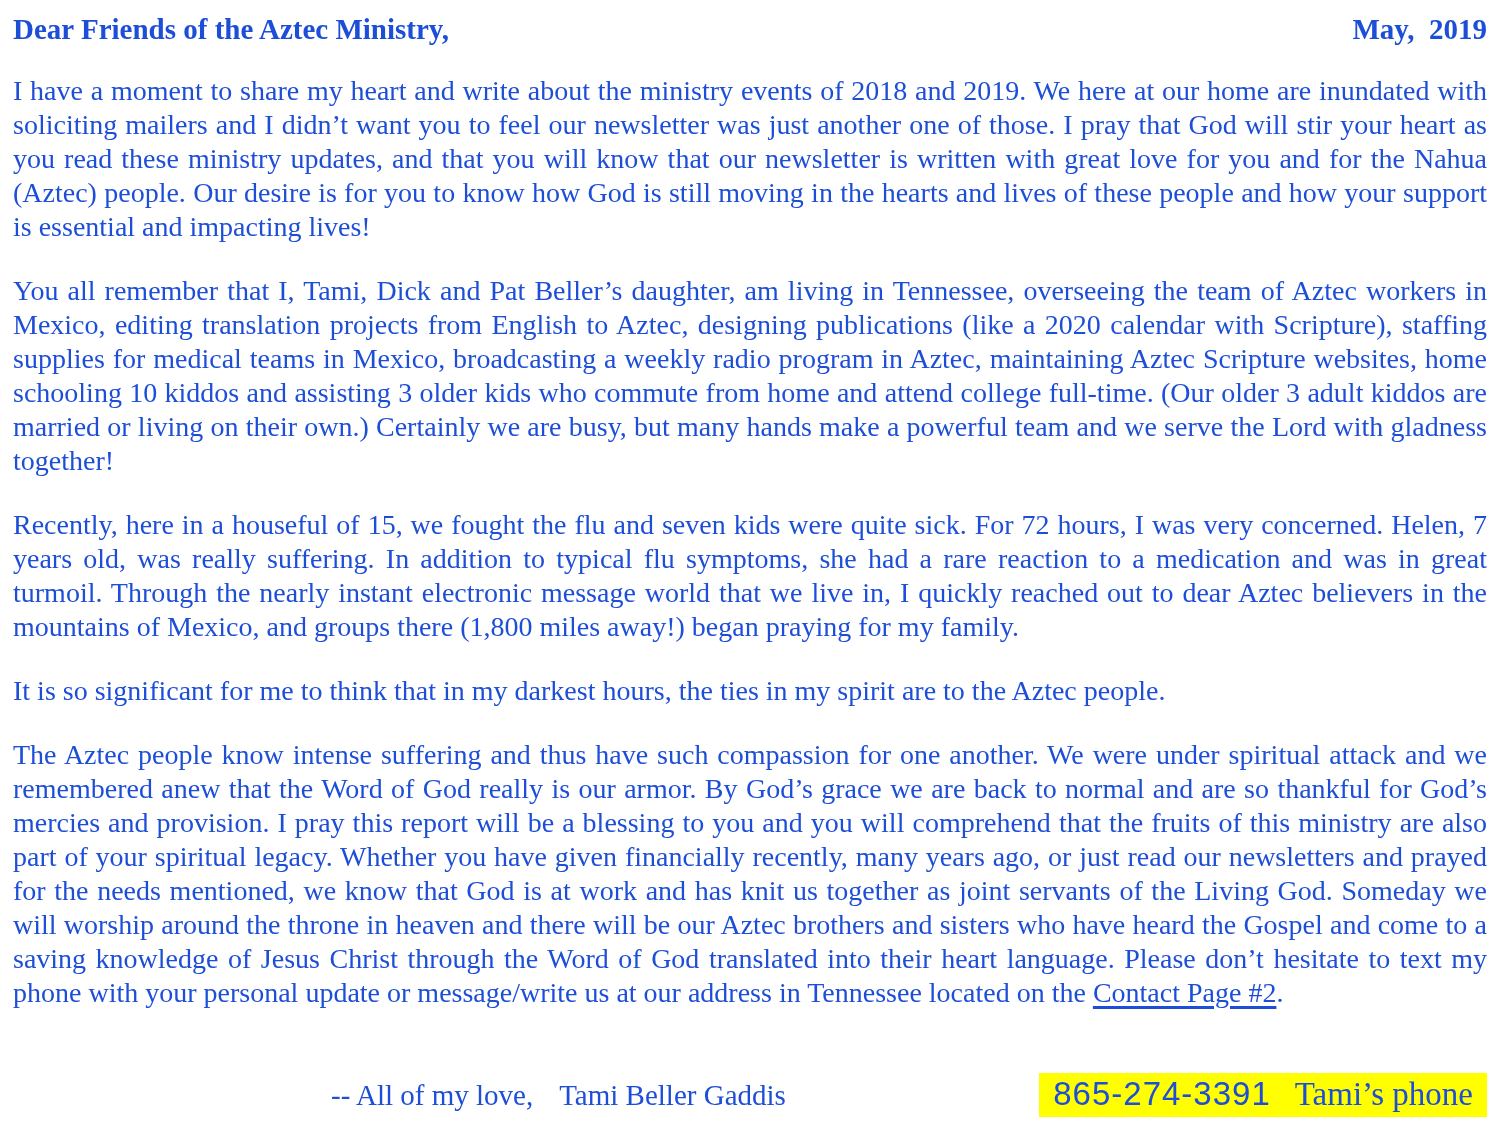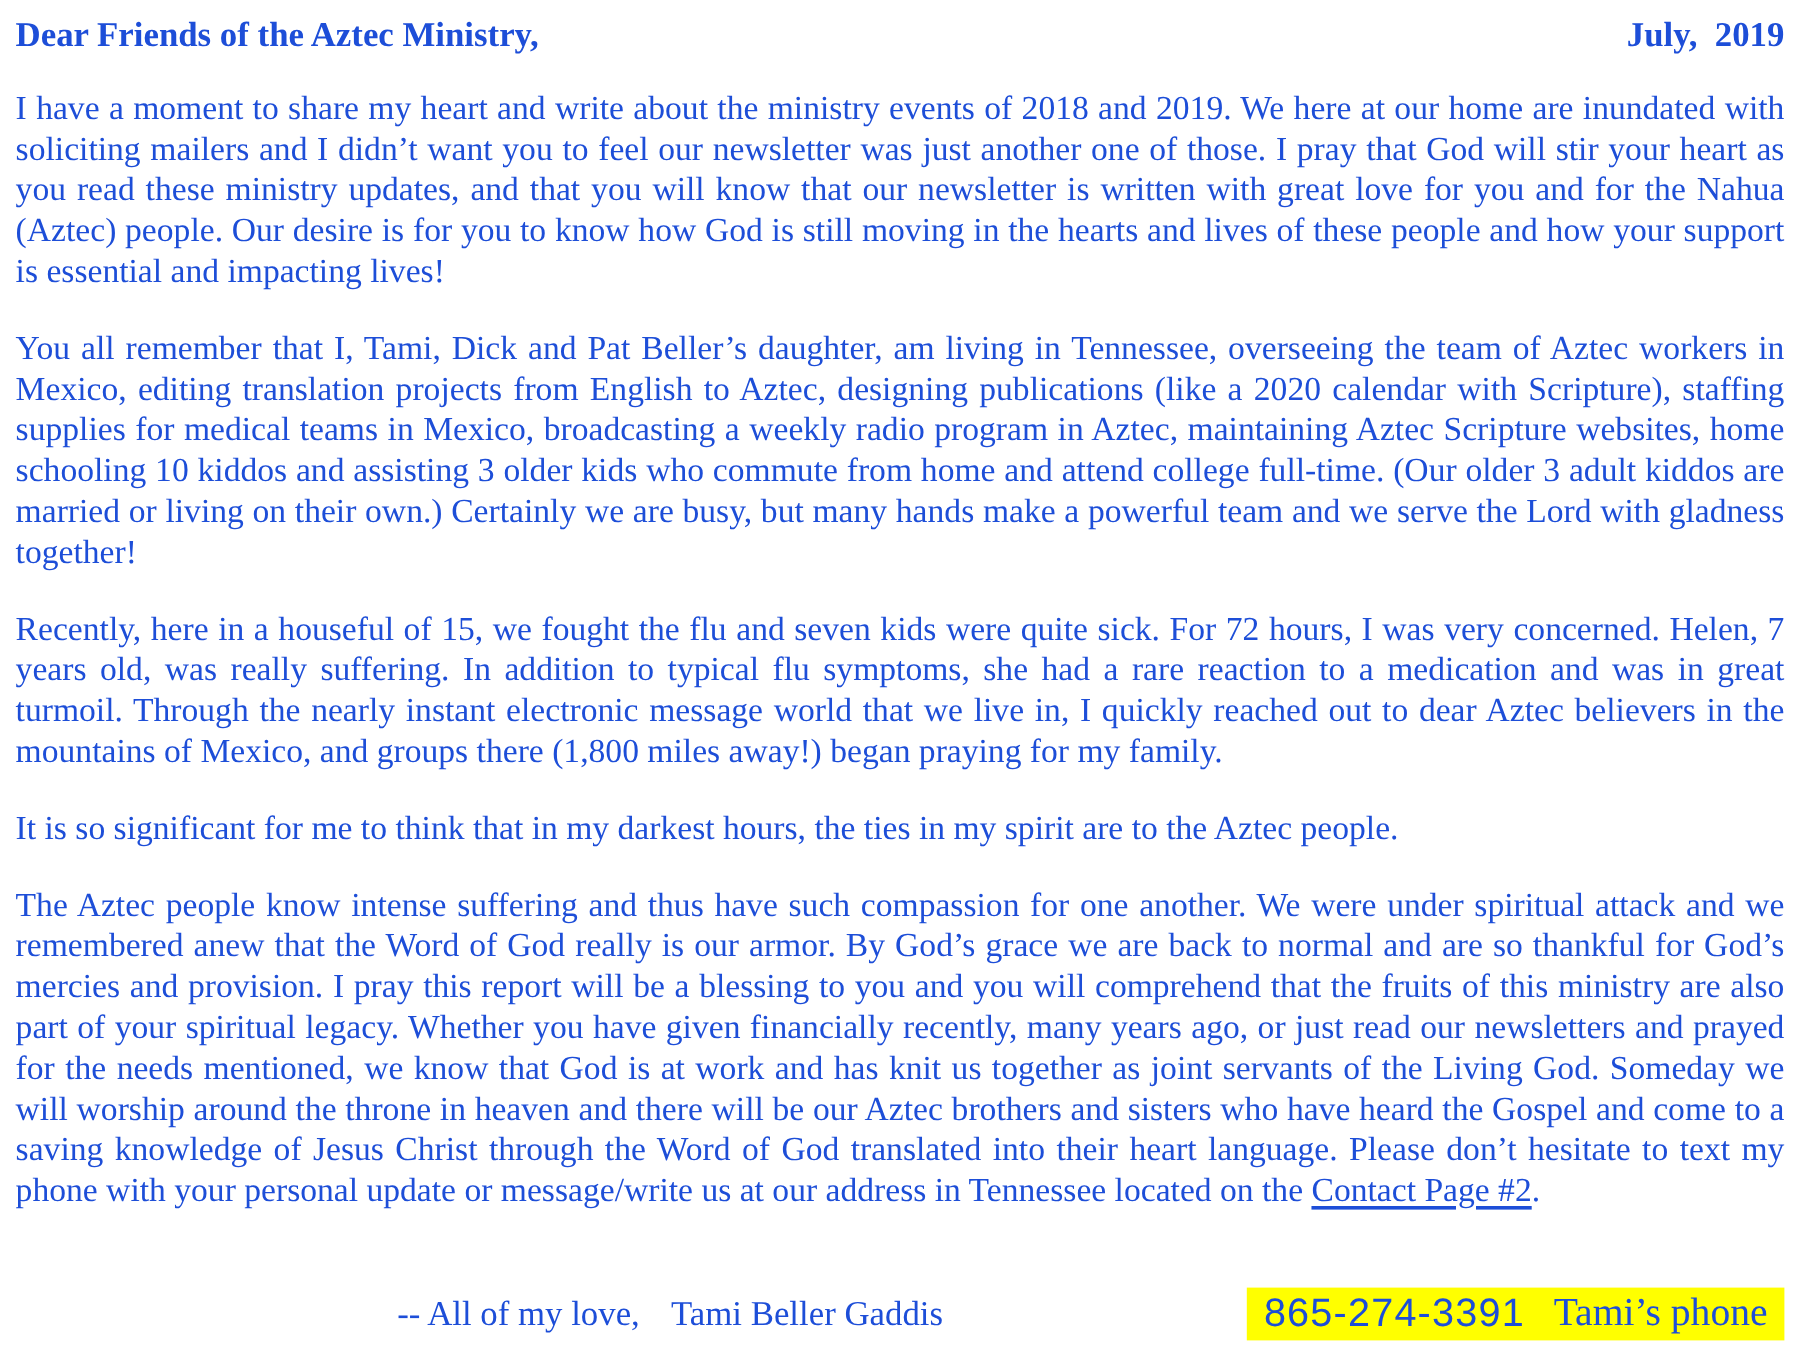--- a/index.html
+++ b/index.html
@@ -72,21 +72,21 @@
     margin-left: 24px;
   }
 </style>
 </head>
 <body>
 
 <div class="page">
 
   <div class="header-row">
     <span class="salutation">Dear Friends of the Aztec Ministry,</span>
-    <span class="date">July,  2019</span>
+    <span class="date">May,  2019</span>
   </div>
 
   <p class="para">I have a moment to share my heart and write about the ministry events of 2018 and 2019. We here at our home are inundated with soliciting mailers and I didn’t want you to feel our newsletter was just another one of those. I pray that God will stir your heart as you read these ministry updates, and that you will know that our newsletter is written with great love for you and for the Nahua (Aztec) people. Our desire is for you to know how God is still moving in the hearts and lives of these people and how your support is essential and impacting lives!</p>
 
   <p class="para">You all remember that I, Tami, Dick and Pat Beller’s daughter, am living in Tennessee, overseeing the team of Aztec workers in Mexico, editing translation projects from English to Aztec, designing publications (like a 2020 calendar with Scripture), staffing supplies for medical teams in Mexico, broadcasting a weekly radio program in Aztec, maintaining Aztec Scripture websites, home schooling 10 kiddos and assisting 3 older kids who commute from home and attend college full-time. (Our older 3 adult kiddos are married or living on their own.) Certainly we are busy, but many hands make a powerful team and we serve the Lord with gladness together!</p>
 
   <p class="para">Recently, here in a houseful of 15, we fought the flu and seven kids were quite sick. For 72 hours, I was very concerned. Helen, 7 years old, was really suffering. In addition to typical flu symptoms, she had a rare reaction to a medication and was in great turmoil. Through the nearly instant electronic message world that we live in, I quickly reached out to dear Aztec believers in the mountains of Mexico, and groups there (1,800 miles away!) began praying for my family.</p>
 
   <p class="para bold">It is so significant for me to think that in my darkest hours, the ties in my spirit are to the Aztec people.</p>
 

